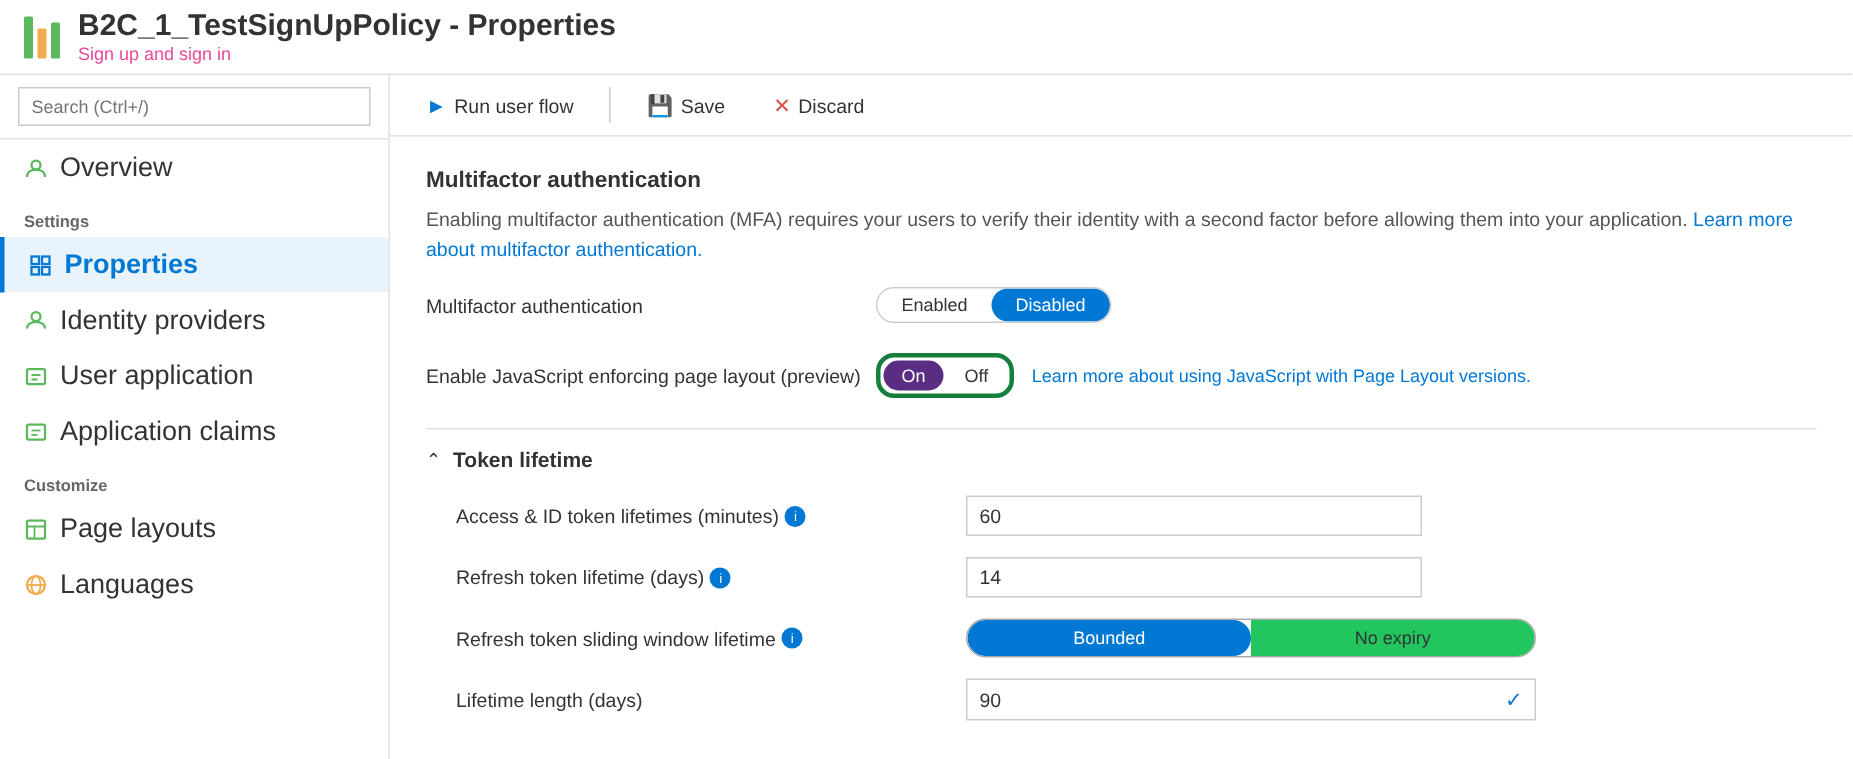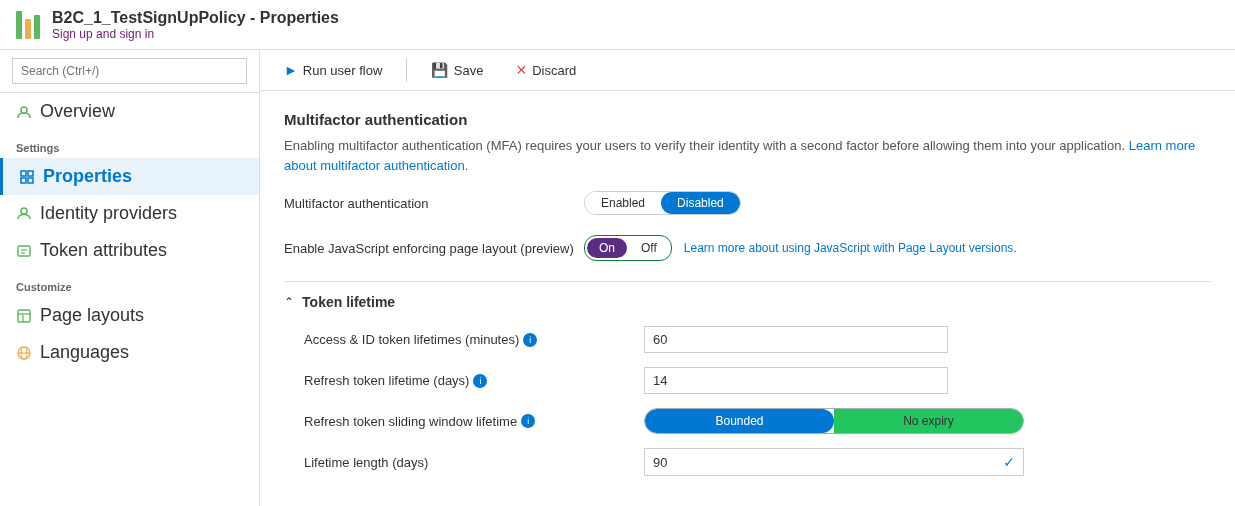--- a/index.html
+++ b/index.html
@@ -5,22 +5,22 @@
     * { box-sizing: border-box; margin: 0; padding: 0; }
     body { font-family: 'Segoe UI', Arial, sans-serif; font-size: 13px; color: #333; background: #fff; display: flex; flex-direction: column; height: 506px; overflow: hidden; }
 
     
     .header { display: flex; align-items: center; padding: 8px 16px; border-bottom: 1px solid #e0e0e0; height: 50px; }
     .header-logo { display: flex; gap: 3px; margin-right: 12px; }
     .logo-bar { width: 6px; height: 28px; border-radius: 1px; }
     .logo-bar:nth-child(1) { background: #5cb85c; }
     .logo-bar:nth-child(2) { background: #f0ad4e; height: 20px; margin-top: 8px; }
     .logo-bar:nth-child(3) { background: #5cb85c; height: 24px; margin-top: 4px; }
-    .header-title { font-size: 16px; font-weight: 600; color: #333; }
-    .header-subtitle { font-size: 12px; color: #701a75; }
+    .header-title { font-size: 20px; font-weight: 600; color: #333; }
+    .header-subtitle { font-size: 12px; color: #ec4899; }
 
     
     .layout { display: flex; flex: 1; overflow: hidden; }
 
     
     .sidebar { width: 260px; border-right: 1px solid #e0e0e0; overflow-y: auto; background: #fff; }
     .sidebar-search { padding: 8px 12px; border-bottom: 1px solid #e0e0e0; }
     .sidebar-search input { width: 100%; padding: 5px 8px; border: 1px solid #ccc; font-size: 12px; color: #666; }
 
     .sidebar-item { display: flex; align-items: center; padding: 8px 16px; cursor: pointer; gap: 8px; font-size: 18px; color: #333; }
@@ -48,21 +48,21 @@
     .field-row { display: flex; align-items: center; margin-bottom: 20px; }
     .field-label { font-size: 13px; color: #333; min-width: 300px; }
 
     
     .toggle-group { display: flex; border: 1px solid #ccc; border-radius: 16px; overflow: hidden; }
     .toggle-option { padding: 4px 16px; font-size: 12px; cursor: pointer; background: #fff; color: #333; border: none; }
     .toggle-option.active-disabled { background: #0078d4; color: #fff; border-radius: 14px; }
     .toggle-option.active-enabled { background: #fff; }
 
     
-    .onoff-toggle { display: flex; align-items: center; border: 1px solid #15803d; border-radius: 12px; overflow: hidden; background: #fff; padding: 2px; gap: 2px; }
+    .onoff-toggle { display: flex; align-items: center; border: 3px solid #15803d; border-radius: 12px; overflow: hidden; background: #fff; padding: 2px; gap: 2px; }
     .onoff-option { padding: 3px 12px; font-size: 12px; cursor: pointer; border-radius: 10px; border: none; background: transparent; color: #333; }
     .onoff-option.active-on { background: #5a2d82; color: #fff; }
 
     .js-learn-link { font-size: 12px; color: #0078d4; margin-left: 12px; text-decoration: none; }
 
     
     .section-divider { display: flex; align-items: center; gap: 8px; margin-bottom: 16px; margin-top: 8px; border-top: 1px solid #e0e0e0; padding-top: 12px; }
     .section-divider-title { font-size: 14px; font-weight: 600; color: #333; }
     .chevron-icon { font-size: 12px; color: #333; }
 
@@ -140,23 +140,33 @@
     </div>
 
     <div class="sidebar-item">
       <span class="icon">
         <svg width="16" height="16" viewBox="0 0 16 16" fill="none">
           <rect x="2" y="3" width="12" height="10" rx="1" stroke="#5cb85c" stroke-width="1.5"></rect>
           <line x1="5" y1="7" x2="11" y2="7" stroke="#5cb85c" stroke-width="1.2"></line>
           <line x1="5" y1="10" x2="9" y2="10" stroke="#5cb85c" stroke-width="1.2"></line>
         </svg>
       </span>
-      <span>Token attributes</span>
-    </div>
-
+      <span>User application</span>
+    </div>
+
+    <div class="sidebar-item">
+      <span class="icon">
+        <svg width="16" height="16" viewBox="0 0 16 16" fill="none">
+          <rect x="2" y="3" width="12" height="10" rx="1" stroke="#5cb85c" stroke-width="1.5"></rect>
+          <line x1="5" y1="7" x2="11" y2="7" stroke="#5cb85c" stroke-width="1.2"></line>
+          <line x1="5" y1="10" x2="9" y2="10" stroke="#5cb85c" stroke-width="1.2"></line>
+        </svg>
+      </span>
+      <span>Application claims</span>
+    </div>
 
     <div class="sidebar-section-label">Customize</div>
 
     <div class="sidebar-item">
       <span class="icon">
         <svg width="16" height="16" viewBox="0 0 16 16" fill="none">
           <rect x="2" y="2" width="12" height="12" rx="1" stroke="#5cb85c" stroke-width="1.5"></rect>
           <line x1="2" y1="6" x2="14" y2="6" stroke="#5cb85c" stroke-width="1.2"></line>
           <line x1="7" y1="6" x2="7" y2="14" stroke="#5cb85c" stroke-width="1.2"></line>
         </svg>

